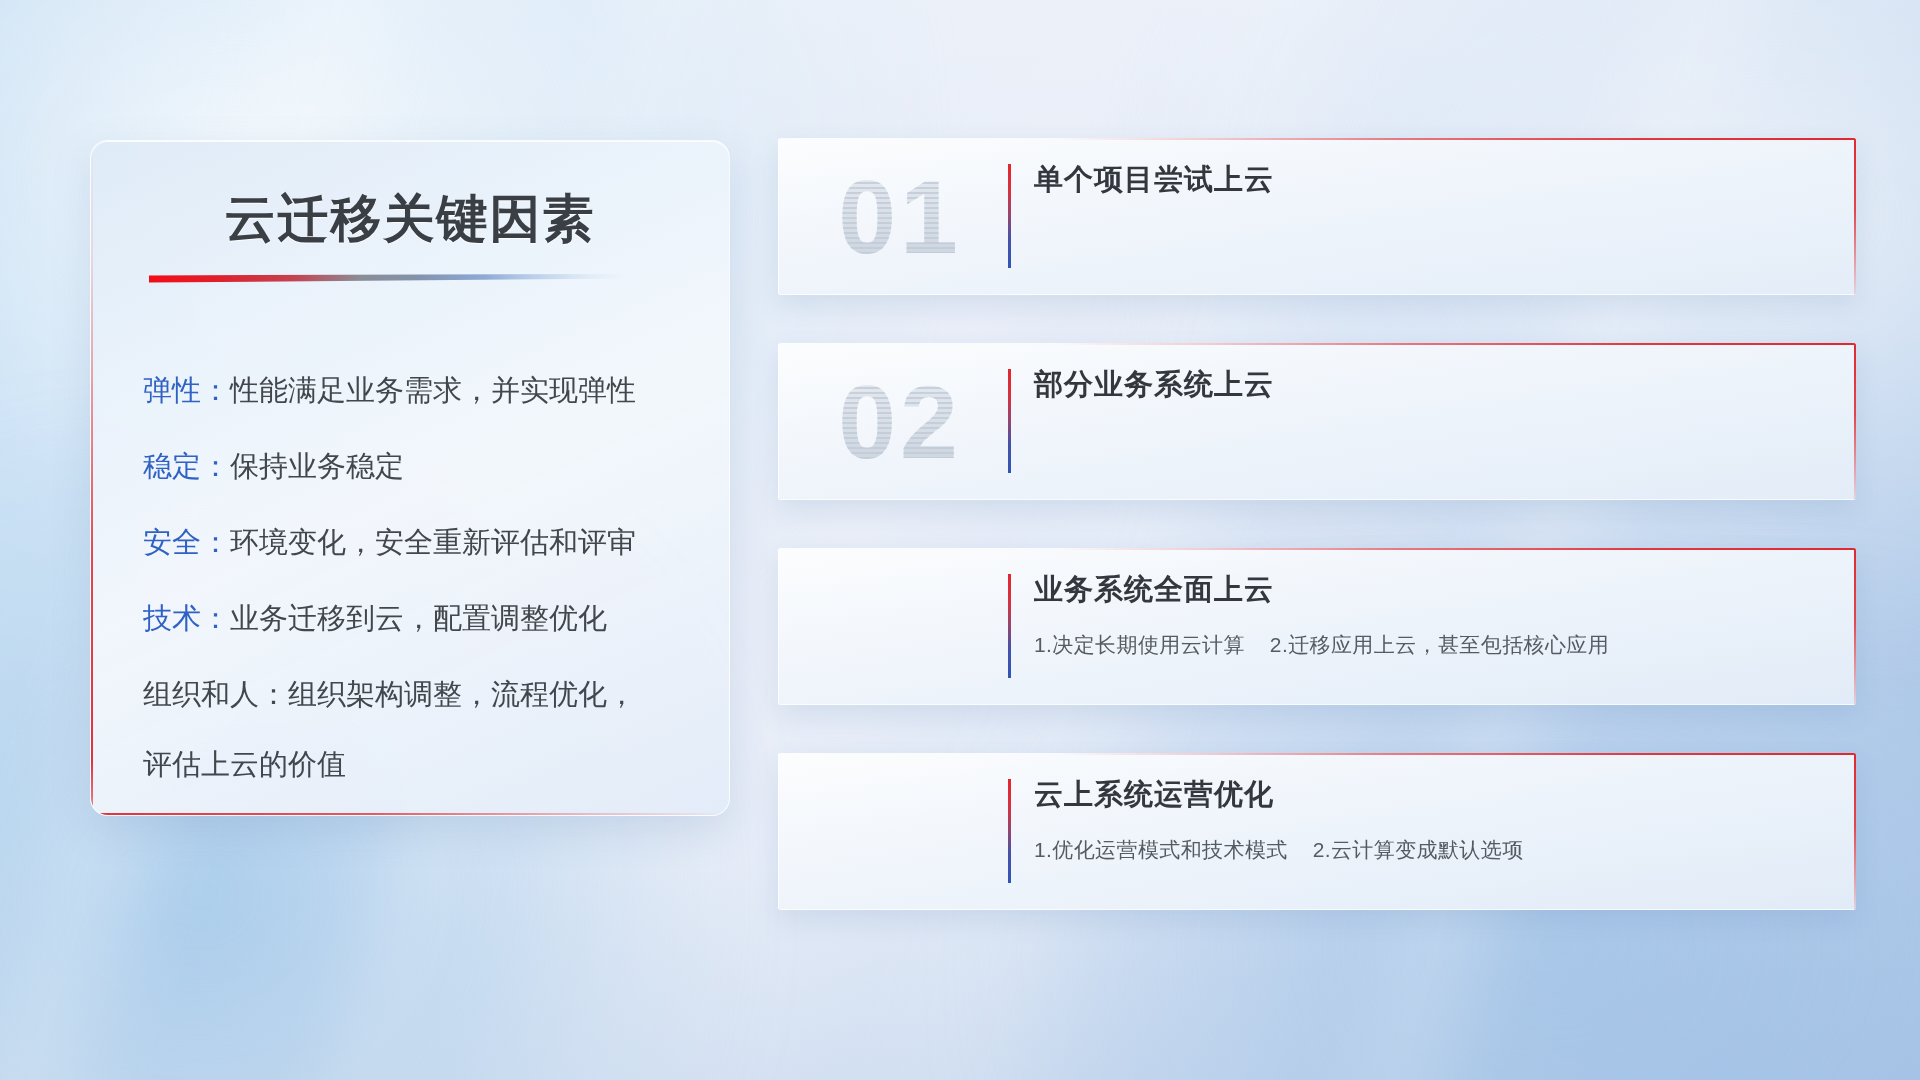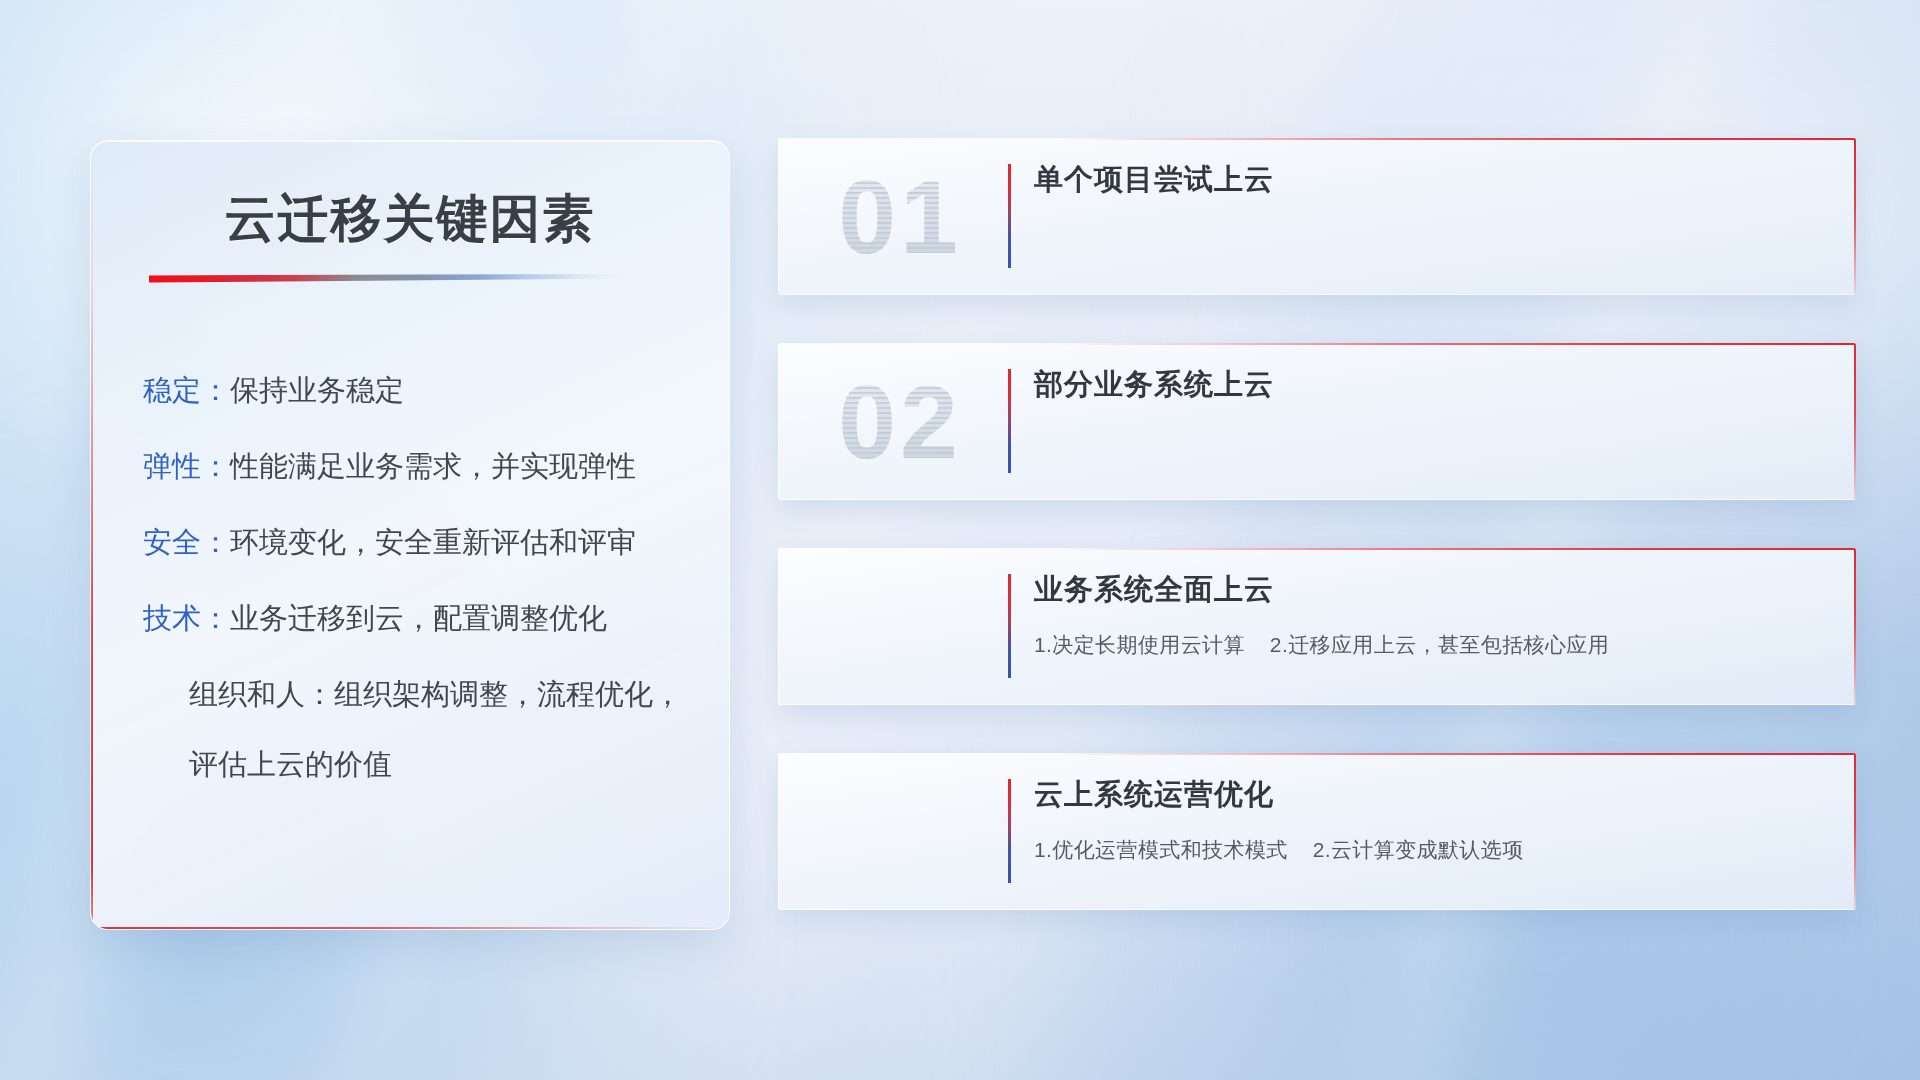--- a/index.html
+++ b/index.html
@@ -56,21 +56,21 @@
   .s2 { left:23%; opacity:.34; width:120px; }
   .s3 { left:52%; opacity:.30; width:230px; }
   .s4 { left:76%; opacity:.40; width:160px; }
   .bg-vig {
     position:absolute; inset:0;
     background:linear-gradient(180deg, rgba(255,255,255,.16) 0%, rgba(255,255,255,0) 18%, rgba(255,255,255,0) 80%, rgba(140,178,218,.16) 100%);
   }
 
   
   #left-panel {
-    position:absolute; left:90px; top:140px; width:640px; height:790px;
+    position:absolute; left:90px; top:140px; width:640px; height:676px;
     border-radius:18px;
     background:linear-gradient(156deg,
        rgba(222,234,247,.96) 0%,
        rgba(234,242,251,.96) 26%,
        rgba(243,247,252,.96) 52%,
        rgba(236,242,250,.95) 76%,
        rgba(226,236,248,.95) 100%);
     box-shadow:
       0 14px 40px rgba(80,120,170,.16),
       inset 0 1px 0 rgba(255,255,255,.85);
@@ -103,21 +103,21 @@
   }
   .factor-line {
     font-size:29px;
     line-height:1.0;
     margin-bottom:47px;
     white-space:nowrap;
     color:#42474d;
   }
   .factor-line.wrapline { margin-bottom:41px; }
   .factor-label { color:#2f62c4; }
-  .factor-label.plain { color:#42474d;margin-left:46px; }
+  .factor-label.plain { color:#42474d; }
   .factor-body { color:#42474d; }
 
   
   #cards { position:absolute; left:778px; top:138px; width:1078px; }
   .card {
     position:relative;
     height:157px;
     margin-bottom:48px;
     border-radius:3px;
     background:linear-gradient(172deg,
@@ -222,25 +222,25 @@
         <stop offset="84%" stop-color="#8fb3db" stop-opacity=".40"></stop>
         <stop offset="100%" stop-color="#cfdff0" stop-opacity="0"></stop>
       </linearGradient>
     </defs>
     <polygon points="0,1.4 480,0 480,4.6 0,8.6" fill="url(#ruleGrad)"></polygon>
   </svg>
 
   <div class="factor-list">
 
     <div class="factor-line">
+      <span class="factor-label">弹性：</span><span class="factor-body">性能满足业务需求，并实现弹性</span>
+    </div>
+
+    <div class="factor-line">
       <span class="factor-label">稳定：</span><span class="factor-body">保持业务稳定</span>
-    </div>
-
-    <div class="factor-line">
-      <span class="factor-label">弹性：</span><span class="factor-body">性能满足业务需求，并实现弹性</span>
     </div>
 
     <div class="factor-line">
       <span class="factor-label">安全：</span><span class="factor-body">环境变化，安全重新评估和评审</span>
     </div>
 
     <div class="factor-line">
       <span class="factor-label">技术：</span><span class="factor-body">业务迁移到云，配置调整优化</span>
     </div>
 

